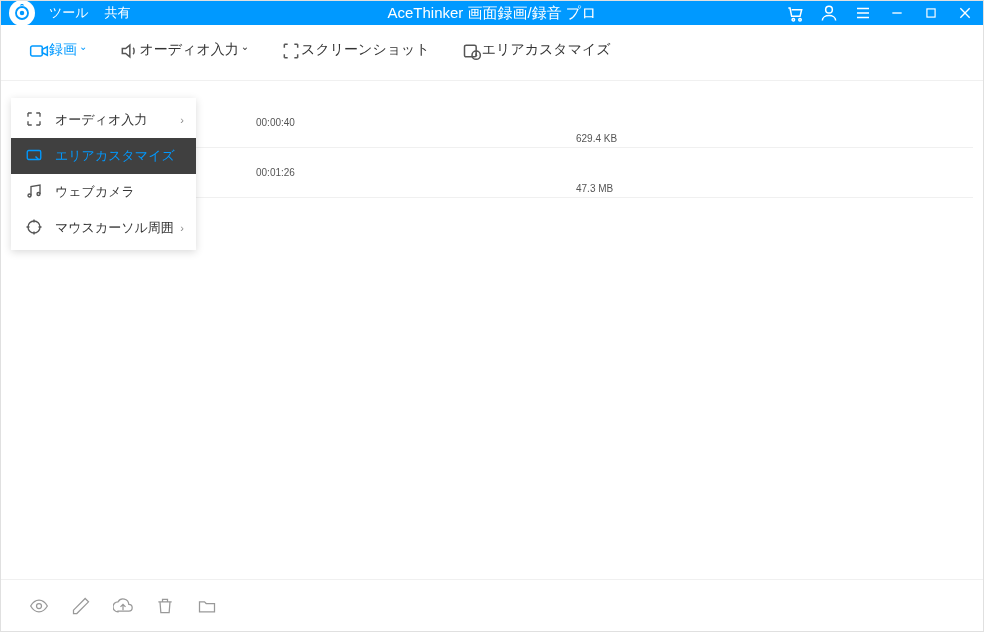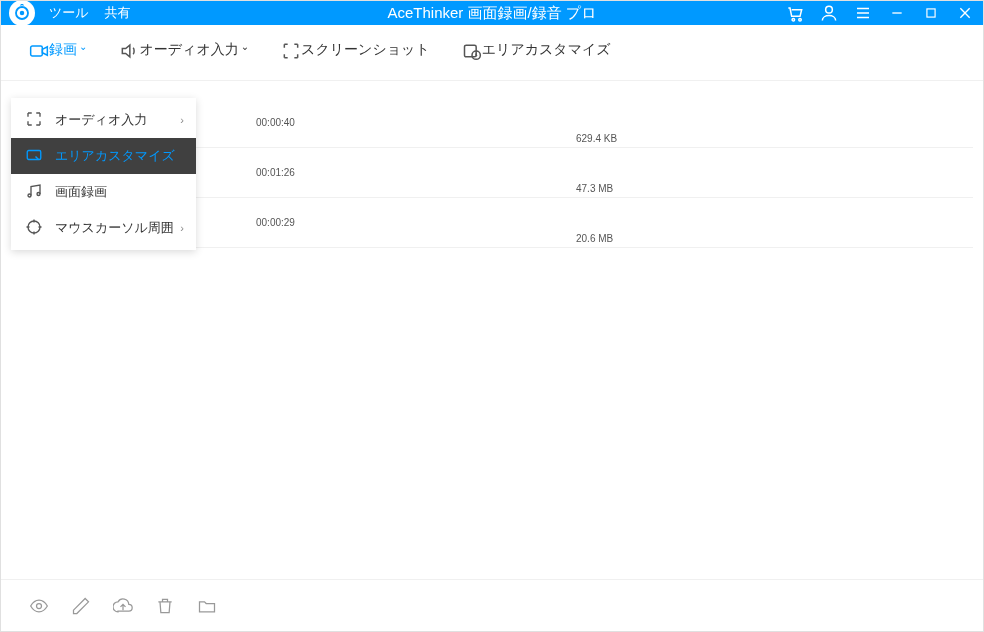--- a/index.html
+++ b/index.html
@@ -140,24 +140,20 @@
 <div class="content">
   <div class="list">
     <div class="row">
       <div class="duration">00:00:40</div>
       <div class="size">629.4 KB</div>
     </div>
     <div class="row">
       <div class="duration">00:01:26</div>
       <div class="size">47.3 MB</div>
     </div>
-    <div class="row">
-      <div class="duration">00:00:29</div>
-      <div class="size">20.6 MB</div>
-    </div>
   </div>
 </div>
 
 <div class="dropdown">
   <div class="dropdown-item">
     <span>
       <svg viewBox="0 0 24 24" fill="none" stroke="#555" stroke-width="1.8">
           <path d="M4 4h5M4 4v5M20 4h-5M20 4v5M4 20h5M4 20v-5M20 20h-5M20 20v-5"></path>
         </svg>
     </span>
@@ -174,21 +170,21 @@
     <span>エリアカスタマイズ</span>
   </div>
   <div class="dropdown-item">
     <span>
       <svg viewBox="0 0 24 24" fill="none" stroke="#555" stroke-width="1.8">
           <path d="M8 18V6l12-2v12"></path>
           <circle cx="6" cy="18" r="2"></circle>
           <circle cx="18" cy="16" r="2"></circle>
         </svg>
     </span>
-    <span>画面録画</span>
+    <span>ウェブカメラ</span>
   </div>
   <div class="dropdown-item">
     <span>
       <svg viewBox="0 0 24 24" fill="none" stroke="#555" stroke-width="1.8">
           <circle cx="12" cy="12" r="8"></circle>
           <path d="M12 2v4M12 18v4M2 12h4M18 12h4"></path>
         </svg>
     </span>
     <span>マウスカーソル周囲</span>
     <span class="arrow">›</span>

